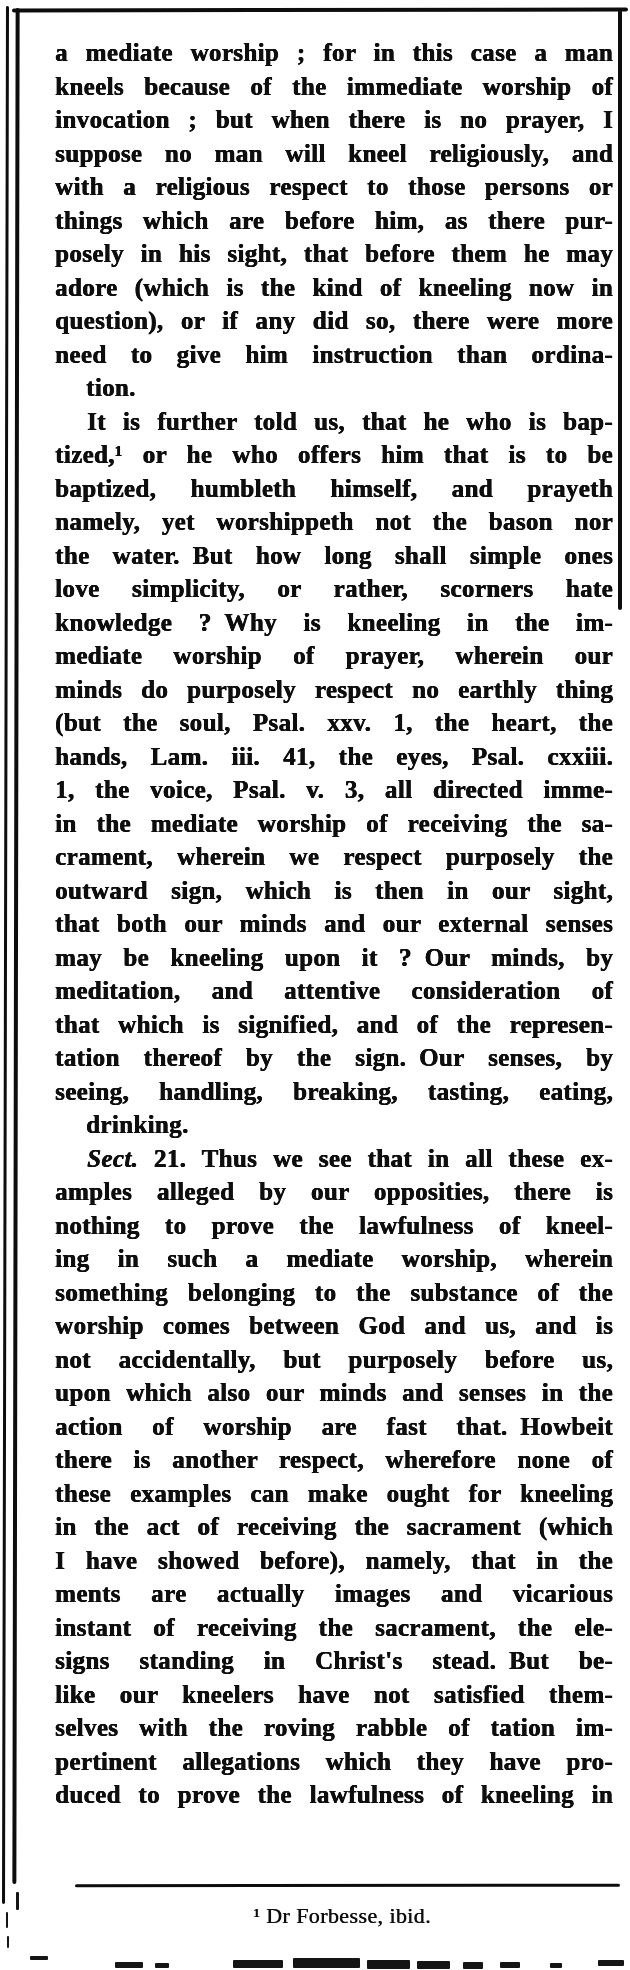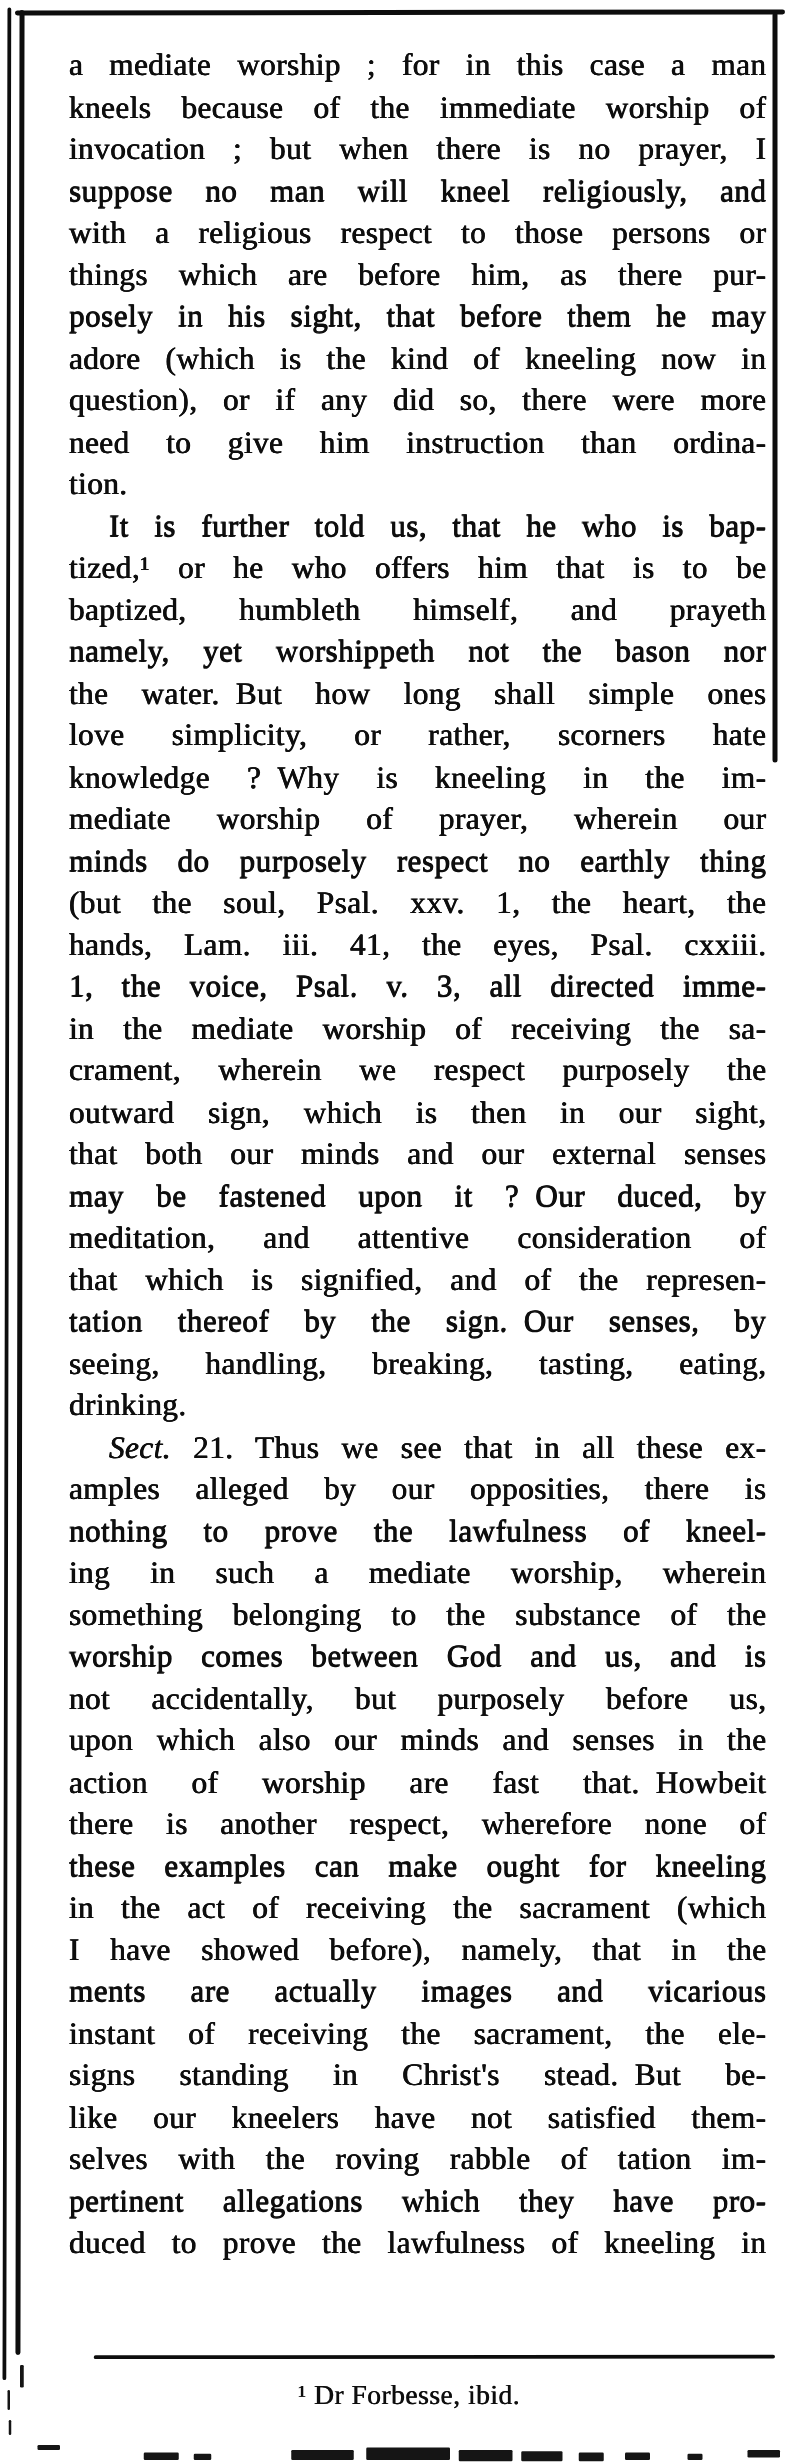--- a/index.html
+++ b/index.html
@@ -19,26 +19,27 @@
 
   #text-block {
     position: absolute; left: 55px; top: 36px; width: 558px;
   }
   .tl {
     height: 33.5px; line-height: 33.5px;
     font-size: 25px; letter-spacing: 0.35px;
     text-align: justify; text-align-last: justify;
     white-space: normal; overflow: visible;
     text-shadow: 0.55px 0 0 currentColor, 0 0.35px 0 currentColor;
+    font-weight: bold;
   }
   .tl.indent { padding-left: 32px; }
-  .tl.end { text-align: left; text-align-last: left; }
+  .tl.end { text-align: left; text-align-last: left; margin-left: 31px; }
 
   #footnote-line {
-    position: absolute; left: 48px; top: 1896px; width: 558px;
+    position: absolute; left: 63px; top: 1896px; width: 558px;
     text-align: center; font-size: 22px; line-height: 40px;
     letter-spacing: 0.4px;
     text-shadow: 0.5px 0 0 currentColor;
   }
   .frag { position: absolute; background: #151515; border-radius: 1px; }
 </style>
 </head>
 <body>
 
 <div class="rule" id="rule-top"></div>
@@ -67,21 +68,21 @@
     <div class="tl">knowledge ? Why is kneeling in the im-</div>
     <div class="tl">mediate worship of prayer, wherein our</div>
     <div class="tl">minds do purposely respect no earthly thing</div>
     <div class="tl">(but the soul, Psal. xxv. 1, the heart, the</div>
     <div class="tl">hands, Lam. iii. 41, the eyes, Psal. cxxiii.</div>
     <div class="tl">1, the voice, Psal. v. 3, all directed imme-</div>
     <div class="tl">in the mediate worship of receiving the sa-</div>
     <div class="tl">crament, wherein we respect purposely the</div>
     <div class="tl">outward sign, which is then in our sight,</div>
     <div class="tl">that both our minds and our external senses</div>
-    <div class="tl">may be fastened upon it ? Our duced, by</div>
+    <div class="tl">may be kneeling upon it ? Our minds, by</div>
     <div class="tl">meditation, and attentive consideration of</div>
     <div class="tl">that which is signified, and of the represen-</div>
     <div class="tl">tation thereof by the sign. Our senses, by</div>
     <div class="tl">seeing, handling, breaking, tasting, eating,</div>
     <div class="tl end">drinking.</div>
     <div class="tl indent"><i>Sect.</i> 21. Thus we see that in all these ex-</div>
     <div class="tl">amples alleged by our opposities, there is</div>
     <div class="tl">nothing to prove the lawfulness of kneel-</div>
     <div class="tl">ing in such a mediate worship, wherein</div>
     <div class="tl">something belonging to the substance of the</div>

